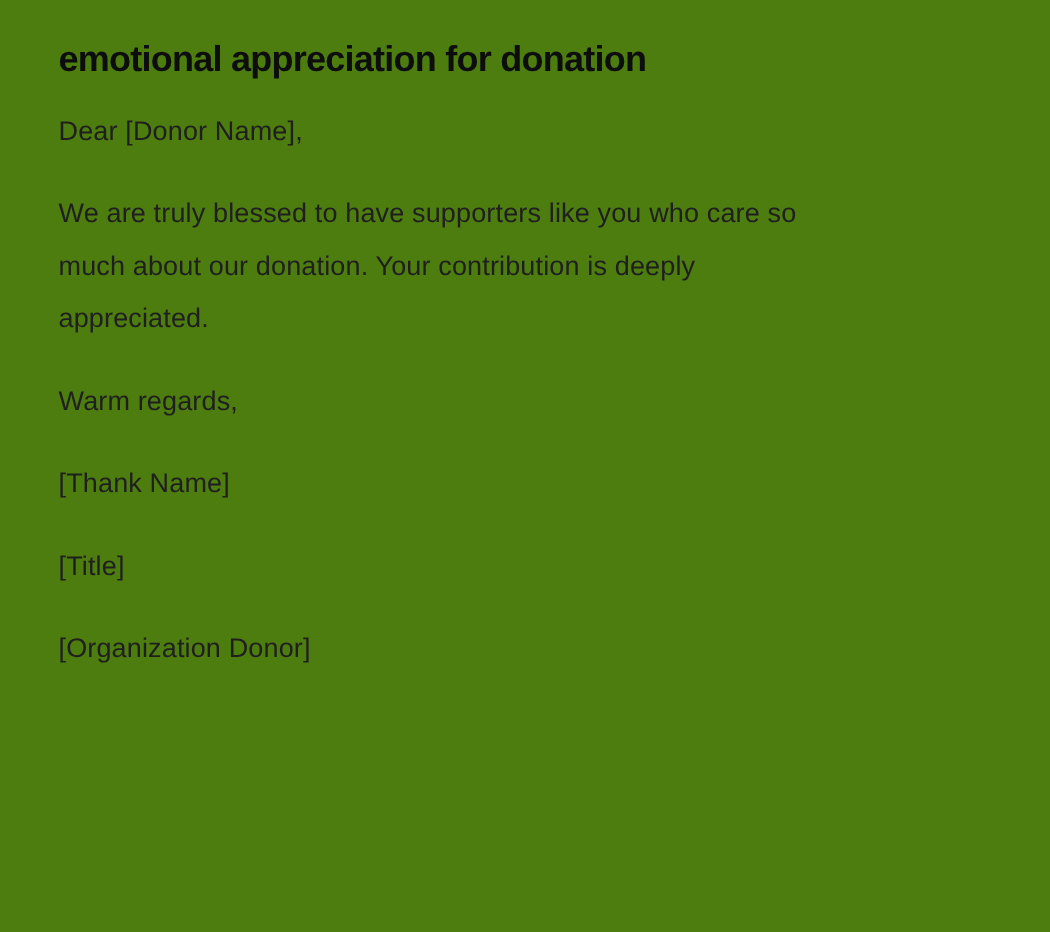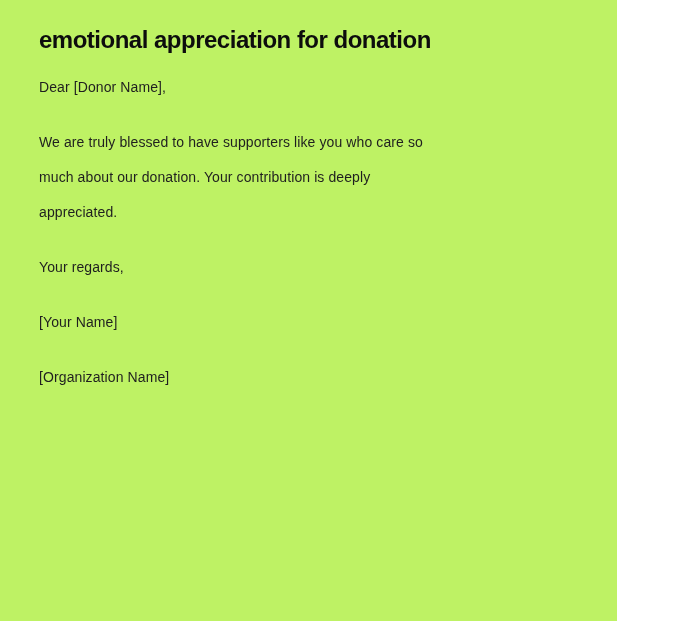--- a/index.html
+++ b/index.html
@@ -2,40 +2,40 @@
 <html><head>
 <meta charset="utf-8">
 <style>
   html, body {
     margin: 0;
     padding: 0;
     background: #ffffff;
   }
   .page {
     position: relative;
-    width: 617px;
+    width: 700px;
     height: 621px;
     box-sizing: border-box;
-    background: #bef264;
+    background: #4d7c0f;
     padding: 25px 40px 0 39px;
     font-family: "Liberation Sans", "DejaVu Sans", sans-serif;
     overflow: hidden;
   }
   .doc-title {
     margin: 0 0 16px 0;
     font-size: 24px;
     line-height: 29px;
     font-weight: 700;
     letter-spacing: -0.5px;
     color: #0d0d0d;
     font-family: "Liberation Sans", "DejaVu Sans", sans-serif;
   }
   .doc-paragraph {
     margin: 0 0 20px 0;
-    font-size: 14px;
+    font-size: 18px;
     line-height: 35px;
     font-weight: 400;
     color: #1f1f1f;
     letter-spacing: 0.1px;
     white-space: pre-line; 
     max-width: 600px;
   }
 </style>
 </head>
 <body>
@@ -43,19 +43,20 @@
 <div class="page">
   <h1 class="doc-title">emotional appreciation for donation</h1>
 
   <p class="doc-paragraph">Dear [Donor Name],</p>
 
 
   <p class="doc-paragraph">We are truly blessed to have supporters like you who care so
 much about our donation. Your contribution is deeply
 appreciated.</p>
 
-  <p class="doc-paragraph">Your regards,</p>
+  <p class="doc-paragraph">Warm regards,</p>
 
-  <p class="doc-paragraph">[Your Name]</p>
+  <p class="doc-paragraph">[Thank Name]</p>
 
+  <p class="doc-paragraph">[Title]</p>
 
-  <p class="doc-paragraph">[Organization Name]</p>
+  <p class="doc-paragraph">[Organization Donor]</p>
 </div>
 
 </body></html>

